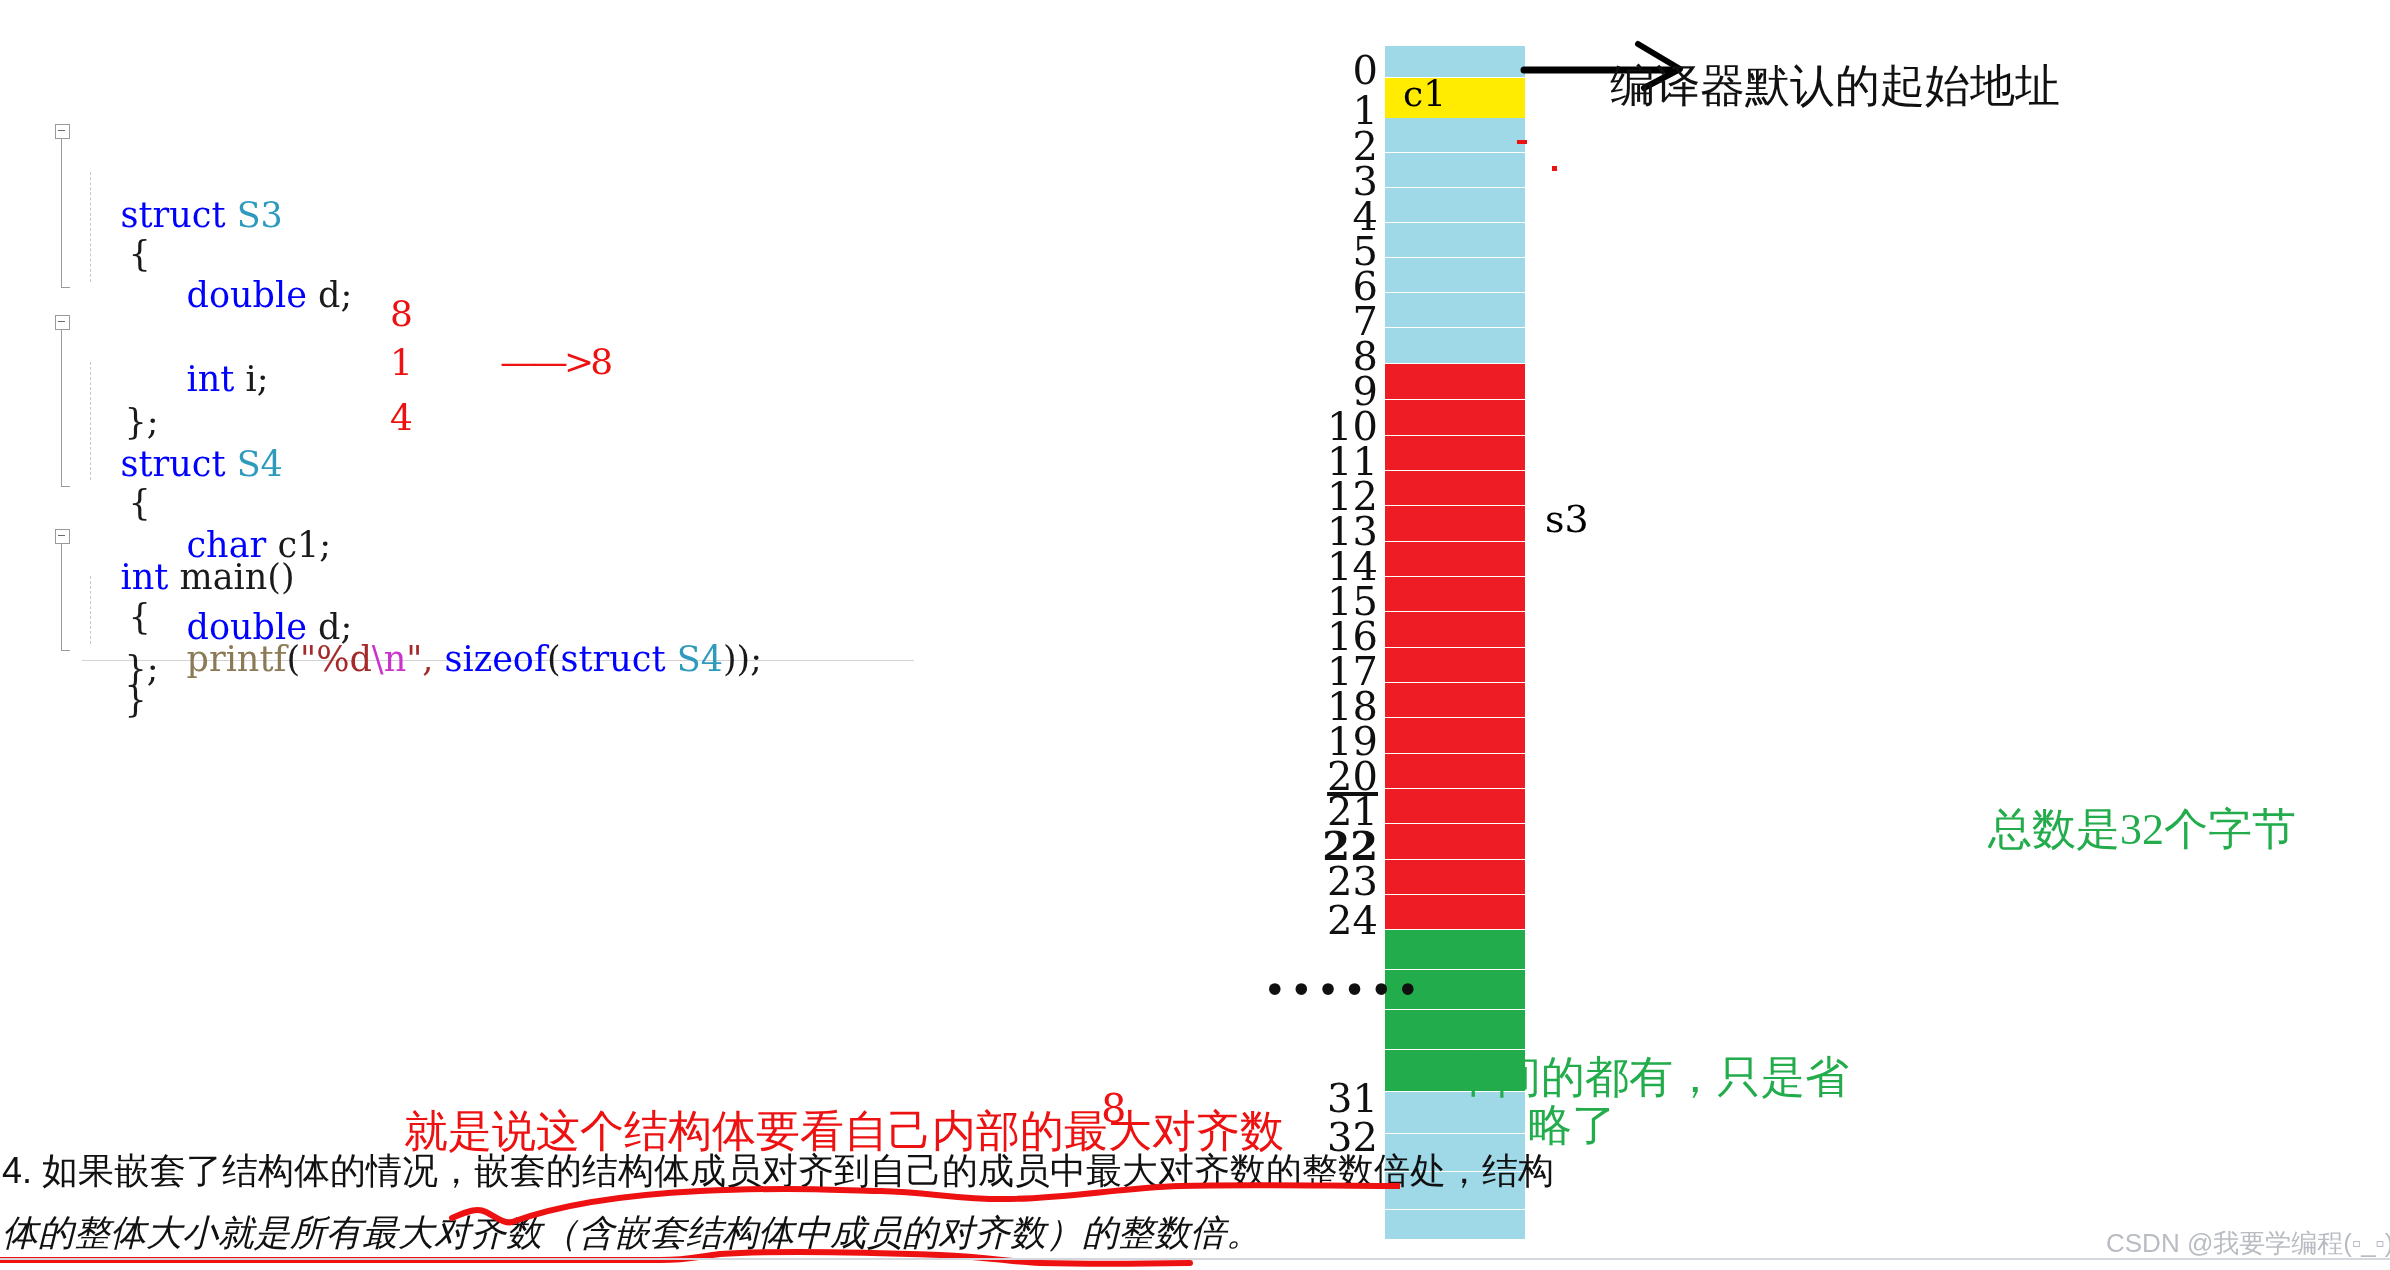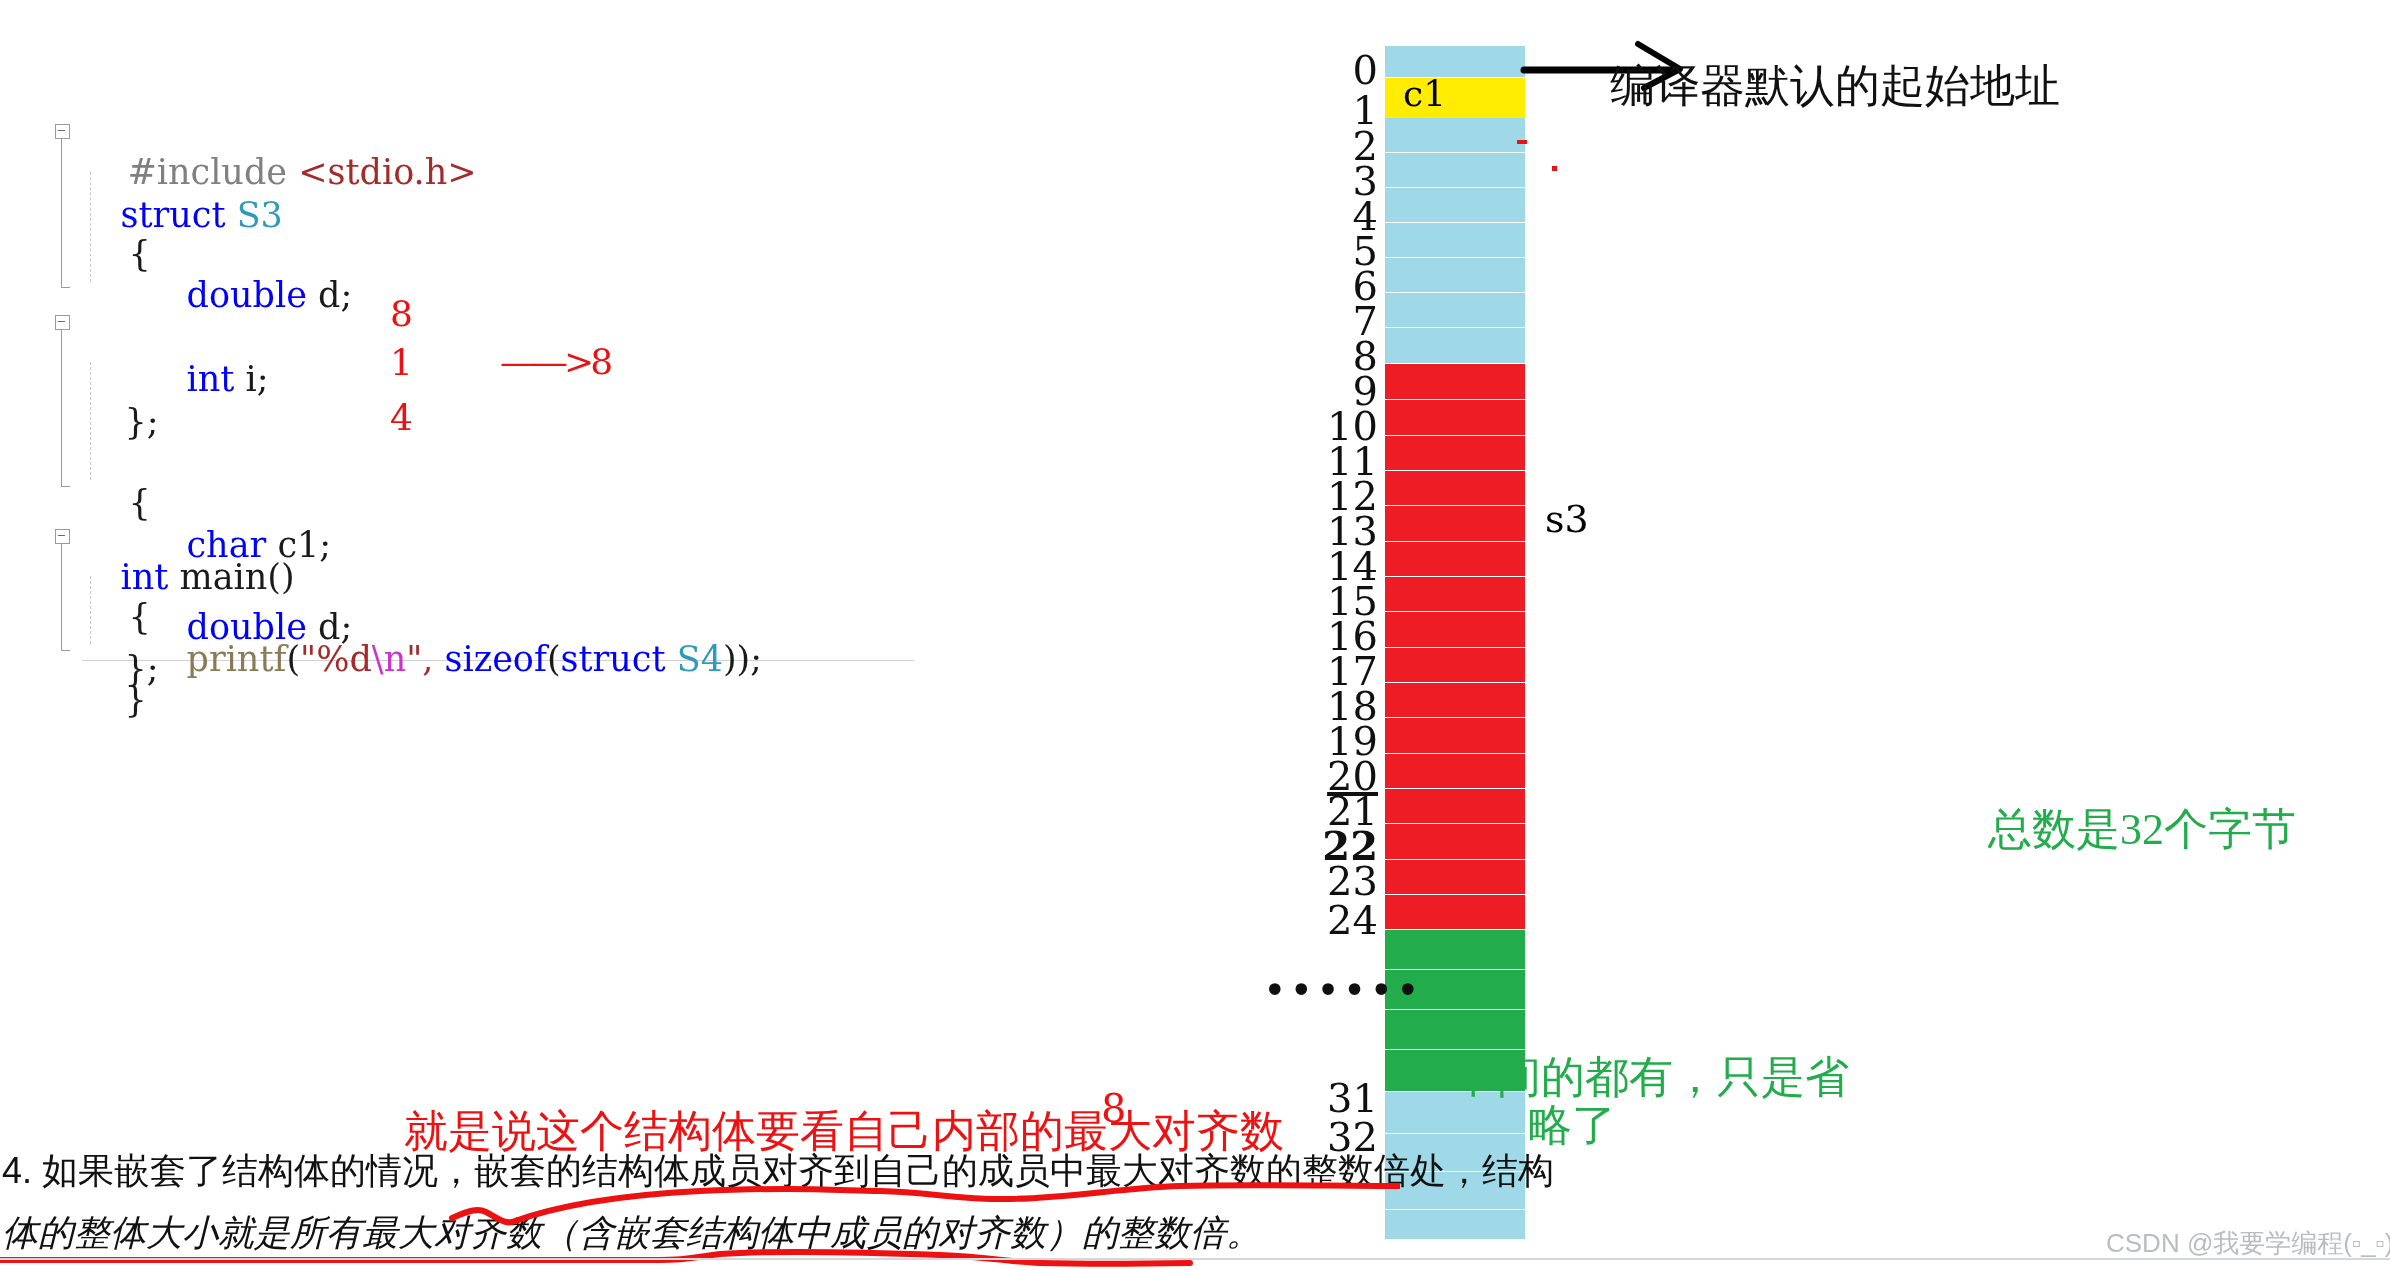--- a/index.html
+++ b/index.html
@@ -144,23 +144,20 @@
   <div class="vfoot" style="left:61px;top:486px;width:9px;"></div>
   <div class="vline" style="left:61px;top:544px;height:106px;"></div>
   <div class="vfoot" style="left:61px;top:650px;width:9px;"></div>
 
   <div class="vdash" style="left:90px;top:172px;height:110px;"></div>
   <div class="vdash" style="left:90px;top:362px;height:118px;"></div>
   <div class="vdash" style="left:90px;top:576px;height:68px;"></div>
 
   <div class="hr-sep" style="left:82px;top:660px;width:832px;"></div>
 
-  <div class="code-line" style="left:83px;top:120px;">
-    <span class="pp">#include</span><span class="plain"> </span><span class="inc">&lt;stdio.h&gt;</span>
-  </div>
 
   <div class="code-line" style="left:76px;top:163px;">
     <span class="kw">struct</span><span> </span><span class="typ">S3</span>
   </div>
 
   <div class="code-line" style="left:84px;top:202px;">
     <span class="plain">{</span>
   </div>
 
   <div class="code-line" style="left:142px;top:243px;">
@@ -169,20 +166,23 @@
 
 
   <div class="code-line" style="left:142px;top:327px;">
     <span class="kw">int</span><span> </span><span class="plain">i;</span>
   </div>
 
   <div class="code-line" style="left:80px;top:370px;">
     <span class="plain">};</span>
   </div>
 
+  <div class="code-line" style="left:76px;top:412px;">
+    <span class="kw">struct</span><span> </span><span class="typ">S4</span>
+  </div>
 
   <div class="code-line" style="left:84px;top:451px;">
     <span class="plain">{</span>
   </div>
 
   <div class="code-line" style="left:142px;top:493px;">
     <span class="kw">char</span><span> </span><span class="plain">c1;</span>
   </div>
 
 

